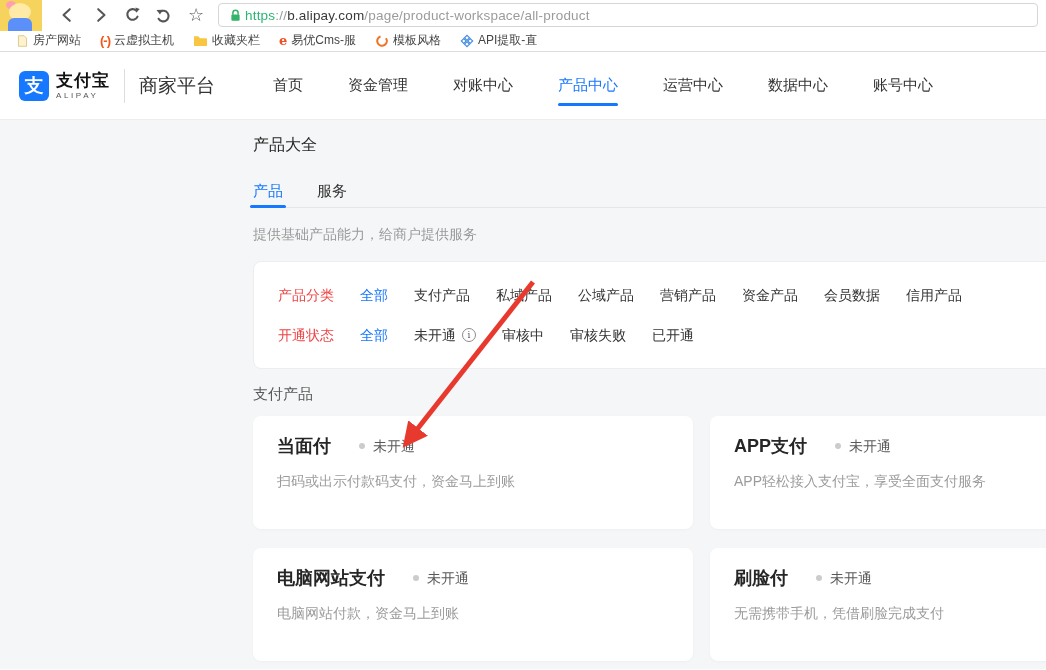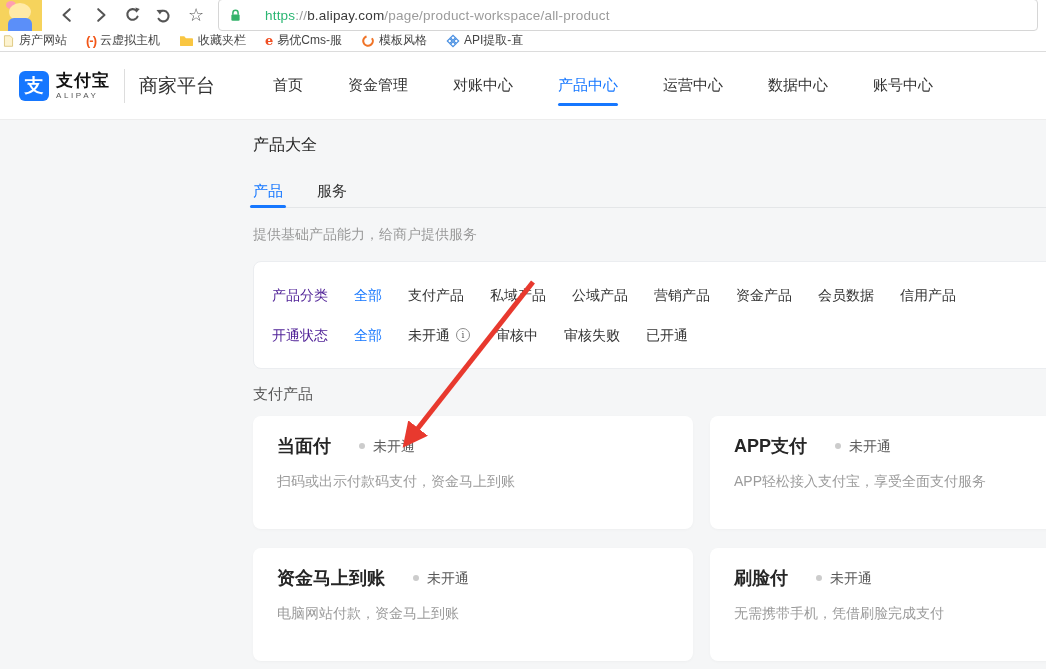--- a/index.html
+++ b/index.html
@@ -14,29 +14,29 @@
   .toolbar { height:30px; display:flex; align-items:center; padding-left:52px; }
   .avatar { position:absolute; left:0; top:0; width:42px; height:31px; background:#f6d35c; overflow:hidden; }
   .avatar .head { position:absolute; left:9px; top:3px; width:22px; height:18px; background:#ffeaa7; border-radius:50%; }
   .avatar .bow  { position:absolute; left:6px; top:1px; width:10px; height:8px; background:#ff9fb0; border-radius:50%; }
   .avatar .body { position:absolute; left:8px; top:18px; width:24px; height:13px; background:#5b8ff9; border-radius:6px 6px 0 0; }
 
   .tool-btn { width:26px; height:26px; display:flex; align-items:center; justify-content:center; margin:0 3px; color:#555; }
   .tool-btn svg { display:block; }
   .star-glyph { font-size:18px; color:#555; line-height:1; }
 
-  .address-bar { flex:1; height:32px; margin:0 8px 0 6px; border:1px solid #d6d6d6; border-radius:4px;
-                 display:flex; align-items:center; padding:0 9px; gap:22px; background:#fff; }
+  .address-bar { flex:1; height:24px; margin:0 8px 0 6px; border:1px solid #d6d6d6; border-radius:4px;
+                 display:flex; align-items:center; padding:0 9px; gap:2px; background:#fff; }
   .url { font-size:13.5px; white-space:nowrap; letter-spacing:.2px; }
   .url .scheme { color:#2bb673; }
   .url .sep    { color:#9b9b9b; }
   .url .domain { color:#3a3a3a; }
   .url .path   { color:#9b9b9b; }
 
-  .bookmarks { height:21px; display:flex; align-items:center; gap:19px; padding-left:2px; font-size:12px; color:#454545; }
+  .bookmarks { height:21px; display:flex; align-items:center; gap:19px; padding-left:16px; font-size:12px; color:#454545; }
   .bm { display:flex; align-items:center; gap:4px; white-space:nowrap; }
   .bm .txt-icon { font-weight:bold; font-size:13px; line-height:1; }
   .icon-brackets { color:#f25618; letter-spacing:-1px; }
   .icon-e { color:#f04f23; font-size:15px; font-family:"DejaVu Serif",serif; }
 
   
   .site-header { height:68px; background:#fff; display:flex; align-items:center; padding-left:19px; border-bottom:1px solid #ededed; position:relative; }
   .logo-sq { width:30px; height:30px; background:#1677ff; border-radius:6px; color:#fff; font-size:19px; font-weight:bold; display:flex; align-items:center; justify-content:center; }
   .brand-txt { margin-left:7px; display:flex; flex-direction:column; line-height:1; }
   .brand-cn { font-size:17px; font-weight:700; color:#111; letter-spacing:1px; }
@@ -55,21 +55,21 @@
   .tabs { width:897px; margin-top:30px; display:flex; gap:34px; border-bottom:1px solid #e4e6e8; padding-bottom:9px; }
   .tab { font-size:15px; color:#333; line-height:1; position:relative; cursor:pointer; }
   .tab.active { color:#1677ff;text-align:right; }
   .tab.active::after { content:""; position:absolute; left:-3px; right:-3px; bottom:-10px; height:3px; background:#1677ff; border-radius:2px; }
 
   .subtitle { margin-top:19px; font-size:14px; color:#9a9a9a; line-height:1; }
 
   .filter-card { width:897px; margin-top:20px; background:#fff; border:1px solid #ebedf0; border-radius:8px;
                  padding:26px 0 26px 18px; display:flex; flex-direction:column; gap:26px; }
   .filter-row { display:flex; align-items:center; font-size:14px; line-height:1; }
-  .filter-label { width:82px; color:#4c1d95; flex:0 0 82px; }
+  .filter-label { width:82px; color:#ef4444; flex:0 0 82px;margin-left:6px; }
   .filter-opts { display:flex; gap:26px; align-items:flex-start; }
   .opt { color:#333; cursor:pointer; white-space:nowrap; display:flex; align-items:center; }
   .opt.active { color:#1677ff; }
   .info-icon { display:inline-flex; width:14px; height:14px; border:1px solid #8c8c8c; border-radius:50%;
                align-items:center; justify-content:center; font-size:9px; color:#595959; margin-left:6px;
                font-family:"DejaVu Serif",serif; }
 
   .section-title { margin-top:17px; font-size:15px; color:#595959; line-height:1; }
 
   .cards { margin-top:15px; display:grid; grid-template-columns:440px 440px; gap:19px 17px; }
@@ -249,21 +249,21 @@
         <span class="prod-status">
           <span class="status-dot"></span>
           <span class="status-txt">未开通</span>
         </span>
       </div>
       <div class="prod-desc">APP轻松接入支付宝，享受全面支付服务</div>
     </div>
 
     <div class="prod-card">
       <div class="prod-head">
-        <span class="prod-name">资金马上到账</span>
+        <span class="prod-name">电脑网站支付</span>
         <span class="prod-status">
           <span class="status-dot"></span>
           <span class="status-txt">未开通</span>
         </span>
       </div>
       <div class="prod-desc">电脑网站付款，资金马上到账</div>
     </div>
 
     <div class="prod-card">
       <div class="prod-head">

